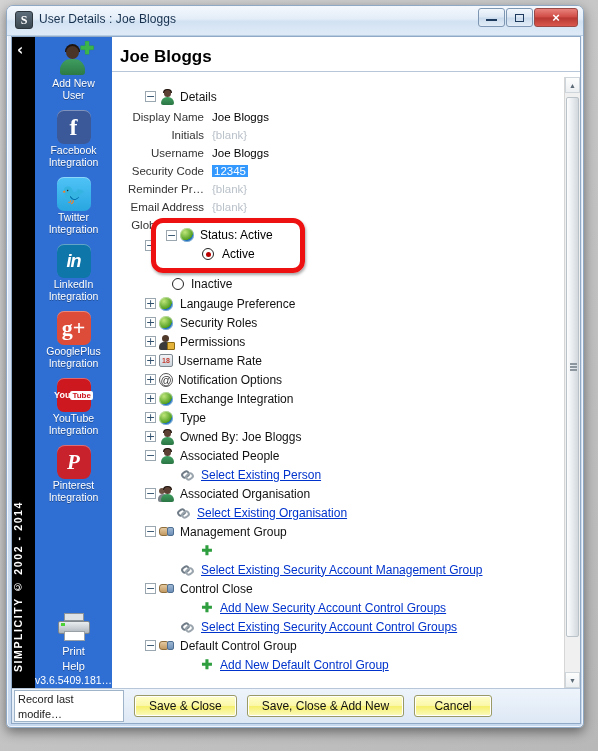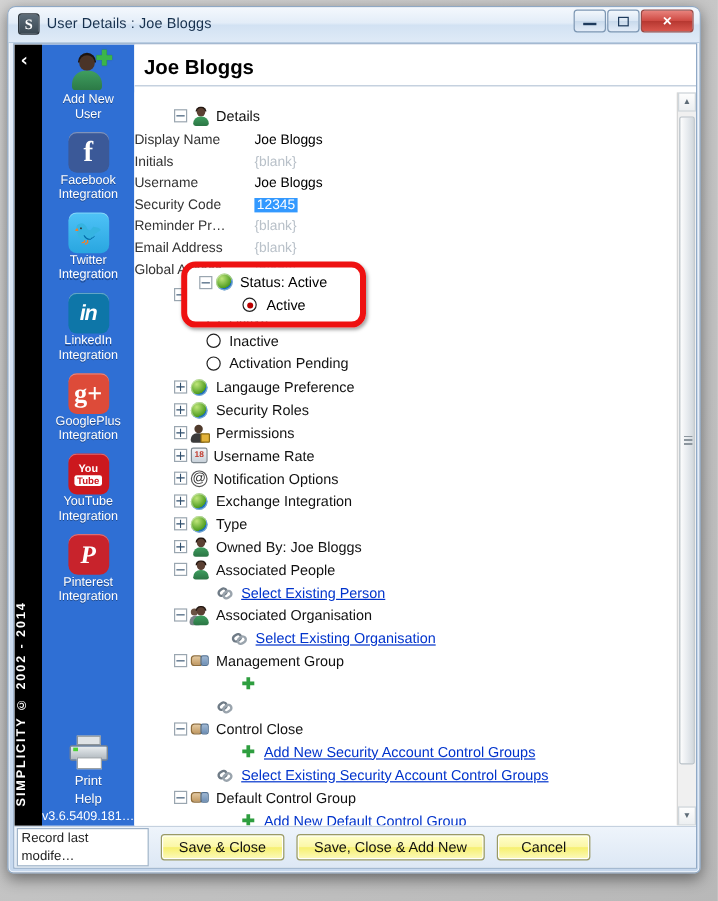--- a/index.html
+++ b/index.html
@@ -121,21 +121,21 @@
     color: #fff; font-size: 10.5px; line-height: 11.5px;
     text-shadow: 0 1px 0 rgba(0,0,0,.35);
   }
   
   .ic-sq { width:34px; height:34px; border-radius:7px; display:flex; align-items:center; justify-content:center;
            color:#fff; font-weight:bold; box-shadow: inset 0 1px 0 rgba(255,255,255,.35); }
   .ic-fb { background:#3b5998; font-family:"Liberation Serif",serif; font-size:24px; }
   .ic-tw { background: linear-gradient(180deg,#4fc3f7,#29a6e0); font-size:20px; }
   .ic-li { background:#0e76a8; font-size:18px; font-style:italic; letter-spacing:-1px;}
   .ic-gp { background:#dd4b39; font-family:"Liberation Serif",serif; font-size:22px; }
-  .ic-yt { background:#cc181e; font-size:9px; font-weight:bold; flex-direction:column; }
+  .ic-yt { background:#cc181e; font-size:9px; font-weight:bold; flex-direction:row; }
   .ic-yt .tube { background:#fff; color:#cc181e; border-radius:2px; padding:0 2px; font-size:8px; margin-top:1px;}
   .ic-pi { background:#c8232c; border-radius:8px; font-family:"Liberation Serif",serif; font-size:21px; font-style:italic;}
   
   .ic-person { position: relative; width:34px; height:34px; }
   .ic-person .head { position:absolute; left:9px; top:3px; width:13px; height:13px; border-radius:50%;
                      background:#4a3428; }
   .ic-person .hair { position:absolute; left:8px; top:1px; width:15px; height:8px; border-radius:8px 8px 0 0; background:#1d1410;}
   .ic-person .body { position:absolute; left:3px; top:16px; width:25px; height:16px; border-radius:11px 11px 3px 3px;
                      background: linear-gradient(180deg,#3f9e5f,#2c7a46); }
   .ic-person .plus { position:absolute; right:-4px; top:-1px; width:15px; height:15px; color:#3bb54a; font-size:17px;
@@ -197,21 +197,21 @@
   .i-link { position:relative; }
   .i-link .l1 { position:absolute; left:1px; top:4px; width:9px; height:7px; border:2px solid #6f7b86; border-radius:4px; box-sizing:border-box; transform: rotate(-35deg);}
   .i-link .l2 { position:absolute; left:5px; top:6px; width:9px; height:7px; border:2px solid #9aa4ad; border-radius:4px; box-sizing:border-box; transform: rotate(-35deg);}
   .i-plus { color:#2e9e3f; font-size:13px; font-weight:bold; text-align:center; line-height:15px; }
 
   .lbl { margin-left:1px; }
   .link { color:#0033cc; text-decoration:underline; cursor:pointer; }
 
   
   .frow { display:flex; align-items:center; height:18px; font-size:11.5px; }
-  .fname { width:92px; text-align:left; color:#333; padding-right:8px; flex:none; }
+  .fname { width:92px; text-align:right; color:#333; padding-right:8px; flex:none; }
   .fval { color:#000; }
   .fval.blank { color:#b9c1c9; }
   .fval.sel { background:#3399ff; color:#fff; padding:0 2px; }
 
   
   .radio { width:12px; height:12px; border:1.6px solid #222; border-radius:50%; box-sizing:border-box;
            display:inline-flex; align-items:center; justify-content:center; flex:none; }
   .radio.on::after { content:""; width:5px; height:5px; border-radius:50%; background:#b00; display:block; }
 
   
@@ -454,24 +454,20 @@
               <span class="lbl">Status:  Active</span>
             </div>
             <div class="row" style="padding-left:60px;">
               <span class="radio on"></span>
               <span class="lbl" style="margin-left:7px">Active</span>
             </div>
             <div class="row" style="padding-left:60px;">
               <span class="radio"></span>
               <span class="lbl" style="margin-left:7px">Inactive</span>
             </div>
-            <div class="row" style="padding-left:60px;">
-              <span class="radio"></span>
-              <span class="lbl" style="margin-left:7px">Activation Pending</span>
-            </div>
 
             <div id="tree-rest" style="margin-top:1px;">
                 <div class="row" style="padding-left: 33px;">
                   <span class="exp">+</span>
                   <span class="icon16 ">
                     <span class="i-globe" style="display:block"></span>
                   </span>
                   <span class="lbl">Langauge Preference</span>
                 </div>
                 <div class="row" style="padding-left: 33px;">
@@ -544,21 +540,21 @@
                   <span class="exp">−</span>
                   <span class="icon16 i-users i-user">
                     <span class="h2"></span>
                     <span class="b2"></span>
                     <span class="r"></span>
                     <span class="h"></span>
                     <span class="b"></span>
                   </span>
                   <span class="lbl">Associated Organisation</span>
                 </div>
-                <div class="row" style="padding-left: 64px; text-align: right;">
+                <div class="row" style="padding-left: 48px; text-align: right;">
                   <span class="spacer" style="width:13px"></span>
                   <span class="icon16 i-link">
                     <span class="l1"></span>
                     <span class="l2"></span>
                   </span>
                   <span class="lbl link">Select Existing Organisation</span>
                 </div>
                 <div class="row" style="padding-left: 33px;">
                   <span class="exp">−</span>
                   <span class="icon16 i-grp">
@@ -570,20 +566,21 @@
                 <div class="row" style="padding-left: 71px;">
                   <span class="spacer" style="width:13px"></span>
                   <span class="icon16 i-plus">✚</span>
                 </div>
                 <div class="row" style="padding-left: 52px;">
                   <span class="spacer" style="width:13px"></span>
                   <span class="icon16 i-link">
                     <span class="l1"></span>
                     <span class="l2"></span>
                   </span>
+                  <span class="lbl link">Select Existing Security Account Management Group</span>
                 </div>
                 <div class="row" style="padding-left: 33px;">
                   <span class="exp">−</span>
                   <span class="icon16 i-grp">
                     <span class="g1"></span>
                     <span class="g2"></span>
                   </span>
                   <span class="lbl">Control Close</span>
                 </div>
                 <div class="row" style="padding-left: 71px;">

